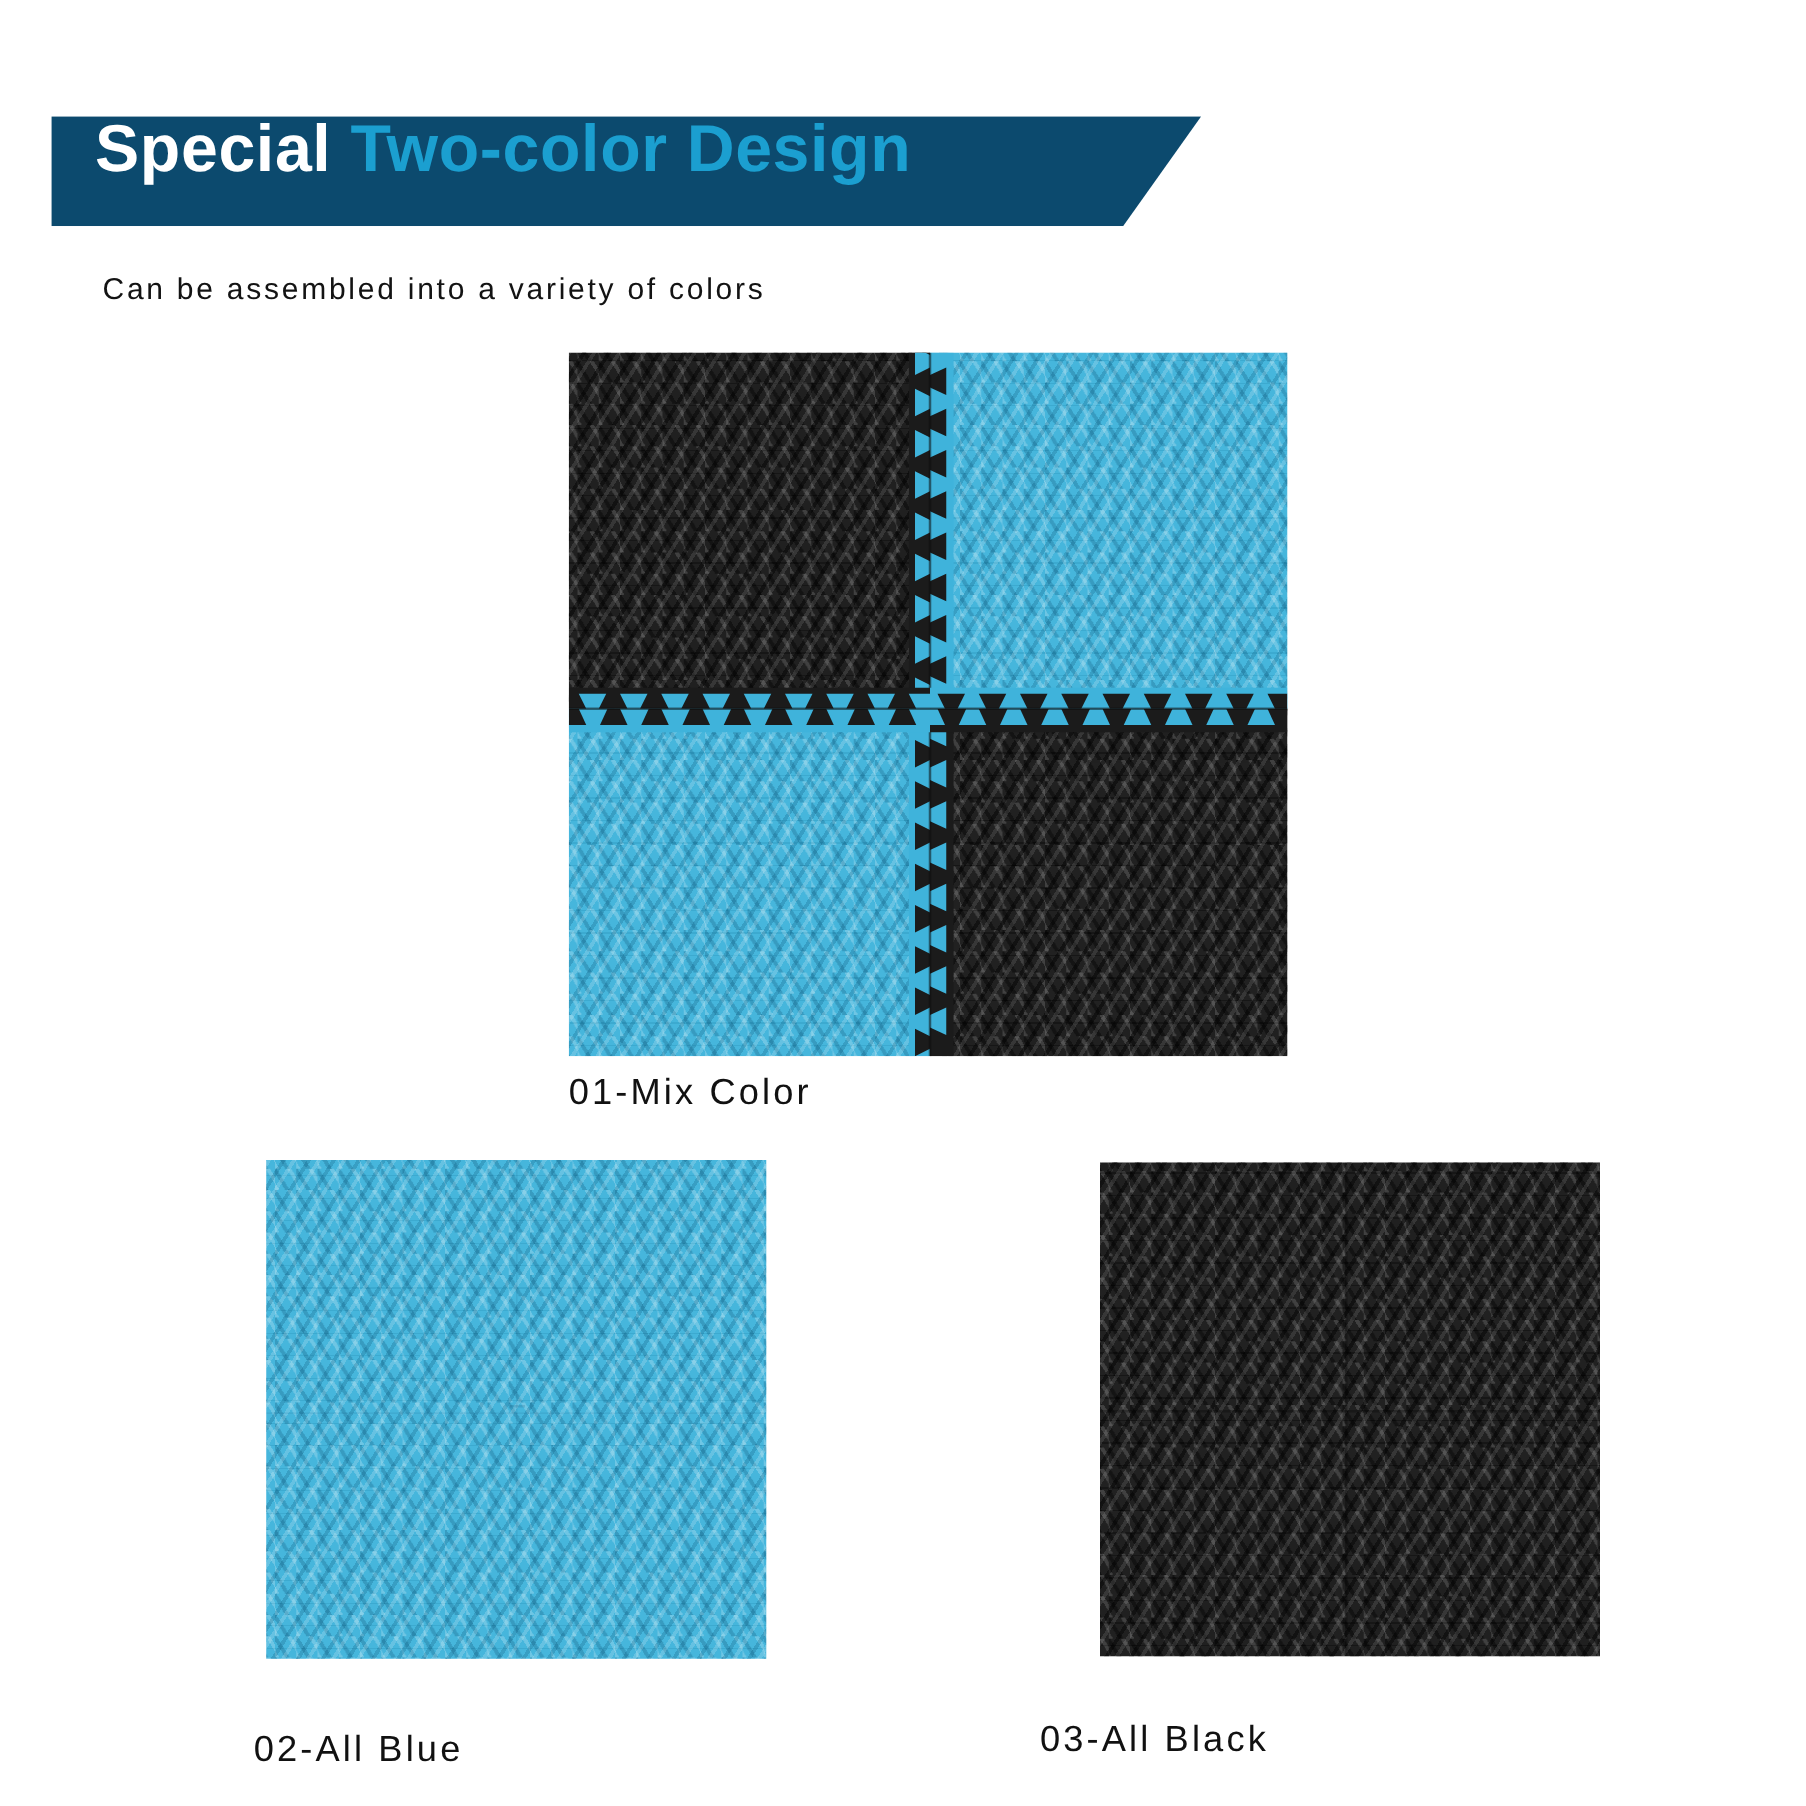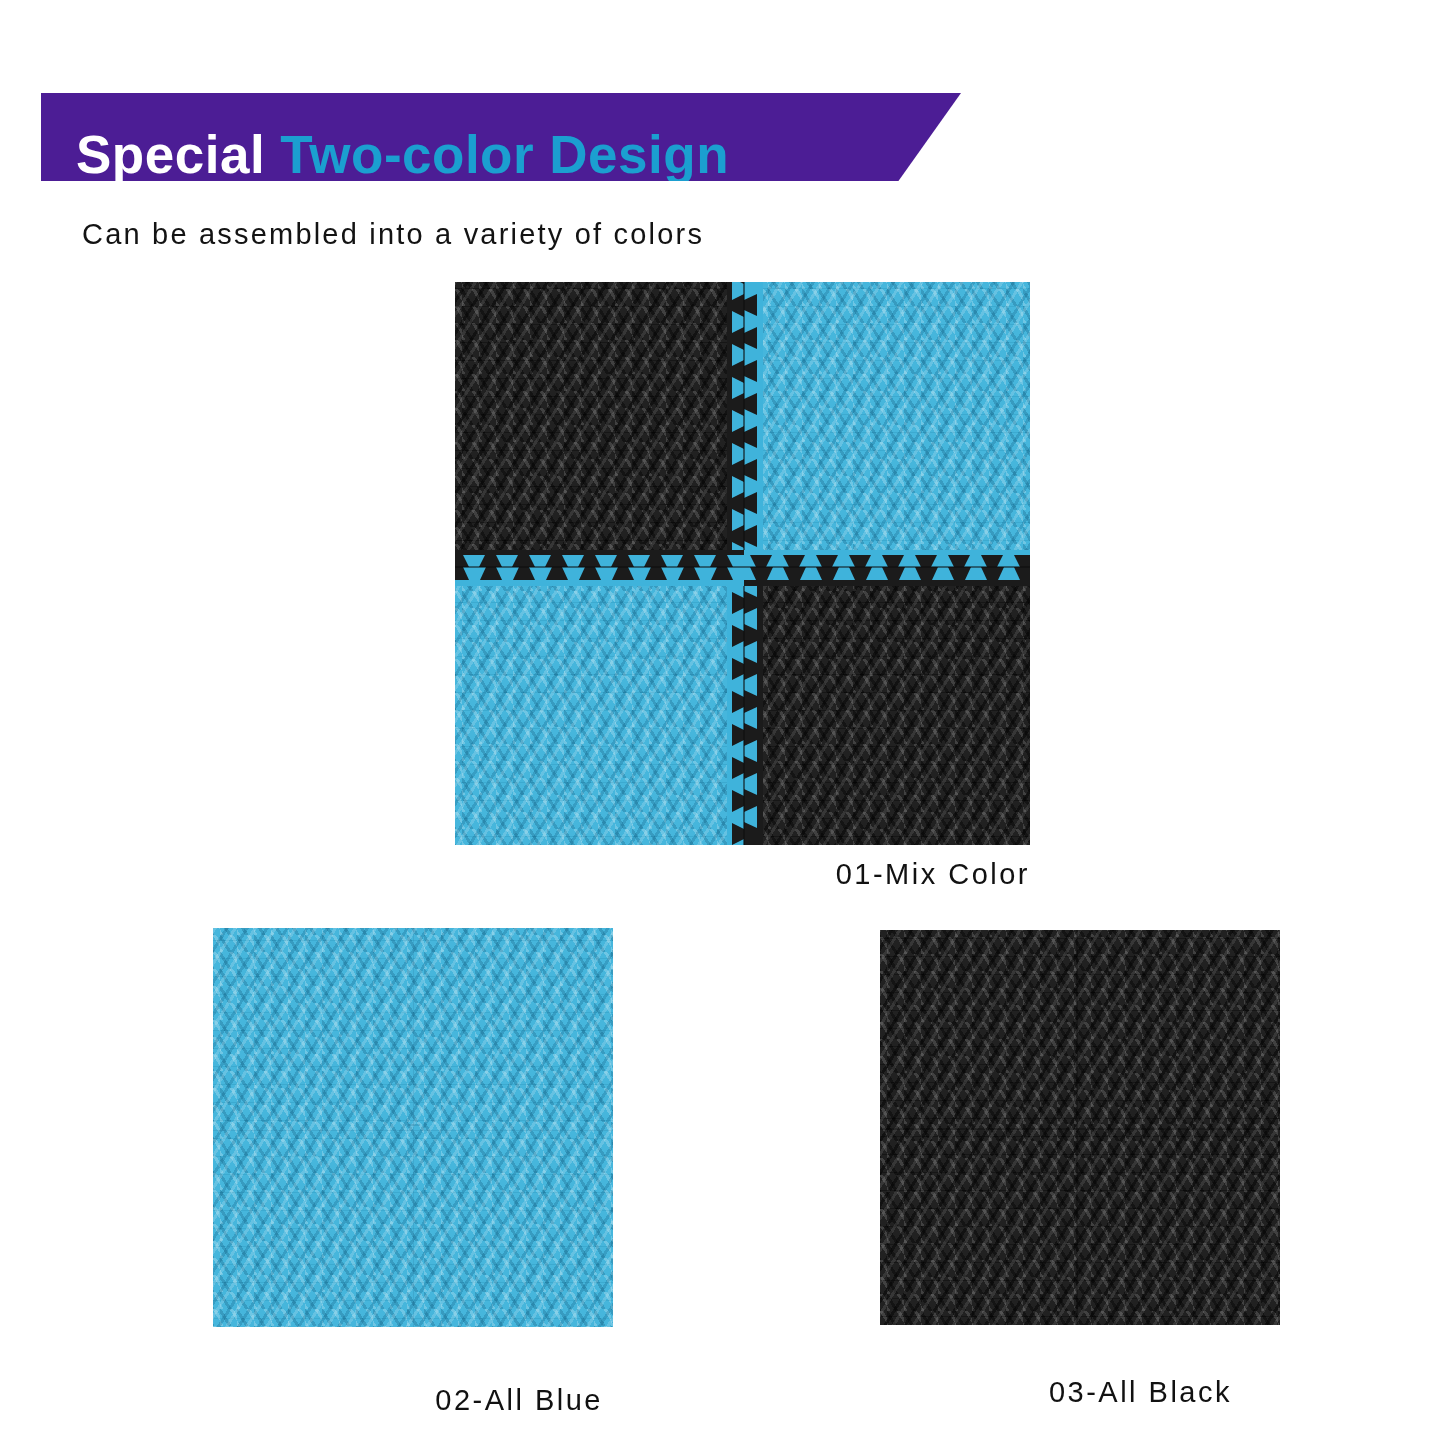--- a/index.html
+++ b/index.html
@@ -15,43 +15,43 @@
     overflow: hidden;
   }
 
   
   .banner {
     position: absolute;
     left: 41px;
     top: 93px;
     width: 920px;
     height: 88px;
-    background: #4c1d95;
+    background: #0c4a6e;
     -webkit-clip-path: polygon(0 0, 100% 0, 93.2% 100%, 0 100%);
     clip-path: polygon(0 0, 100% 0, 93.2% 100%, 0 100%);
     display: flex;
-    align-items: flex-end;
+    align-items: flex-start;
     overflow: hidden;
   }
   .banner-text {
     padding-left: 35px;
     font-size: 53px;
     font-weight: bold;
     letter-spacing: 0.5px;
     white-space: nowrap;
     line-height: 1;
   }
   .t-white { color: #ffffff; }
   .t-blue  { color: #1b9fd0; }
 
   .subtitle {
     position: absolute;
     left: 82px;
     top: 218px;
-    font-size: 29px;
+    font-size: 24px;
     color: #131313;
     letter-spacing: 2.2px;
     white-space: nowrap;
   }
 
   
   .mat {
     position: absolute;
     overflow: hidden;
   }
@@ -136,21 +136,21 @@
   }
   .seam-blue-l { background: rgba(8,60,90,0.35); }
   .seam-black-l { background: rgba(0,0,0,0.6); }
 
   .mat-label {
     position: absolute;
     font-size: 29px;
     color: #111111;
     letter-spacing: 2.5px;
     white-space: nowrap;
-    text-align: right;
+    text-align: left;
   }
 
   svg.teeth {
     position: absolute;
     pointer-events: none;
   }
 </style>
 </head>
 <body>
 

